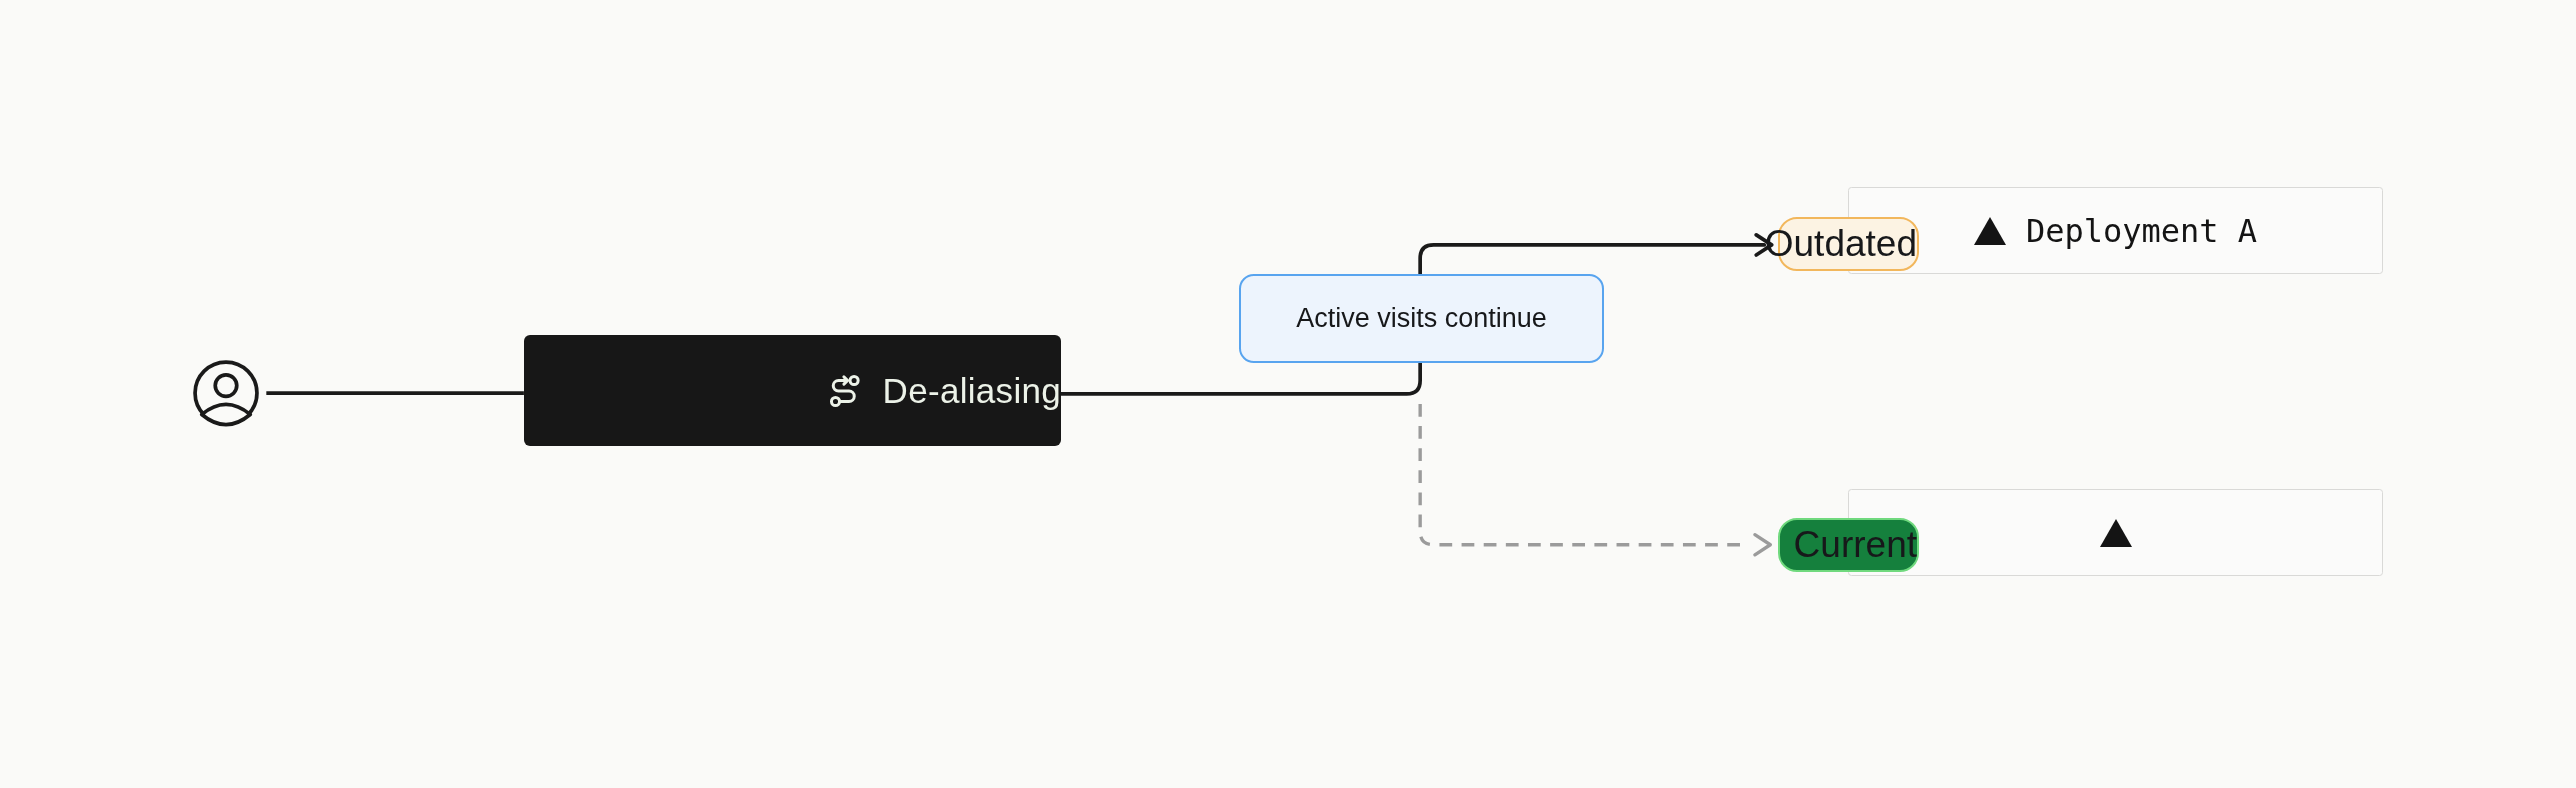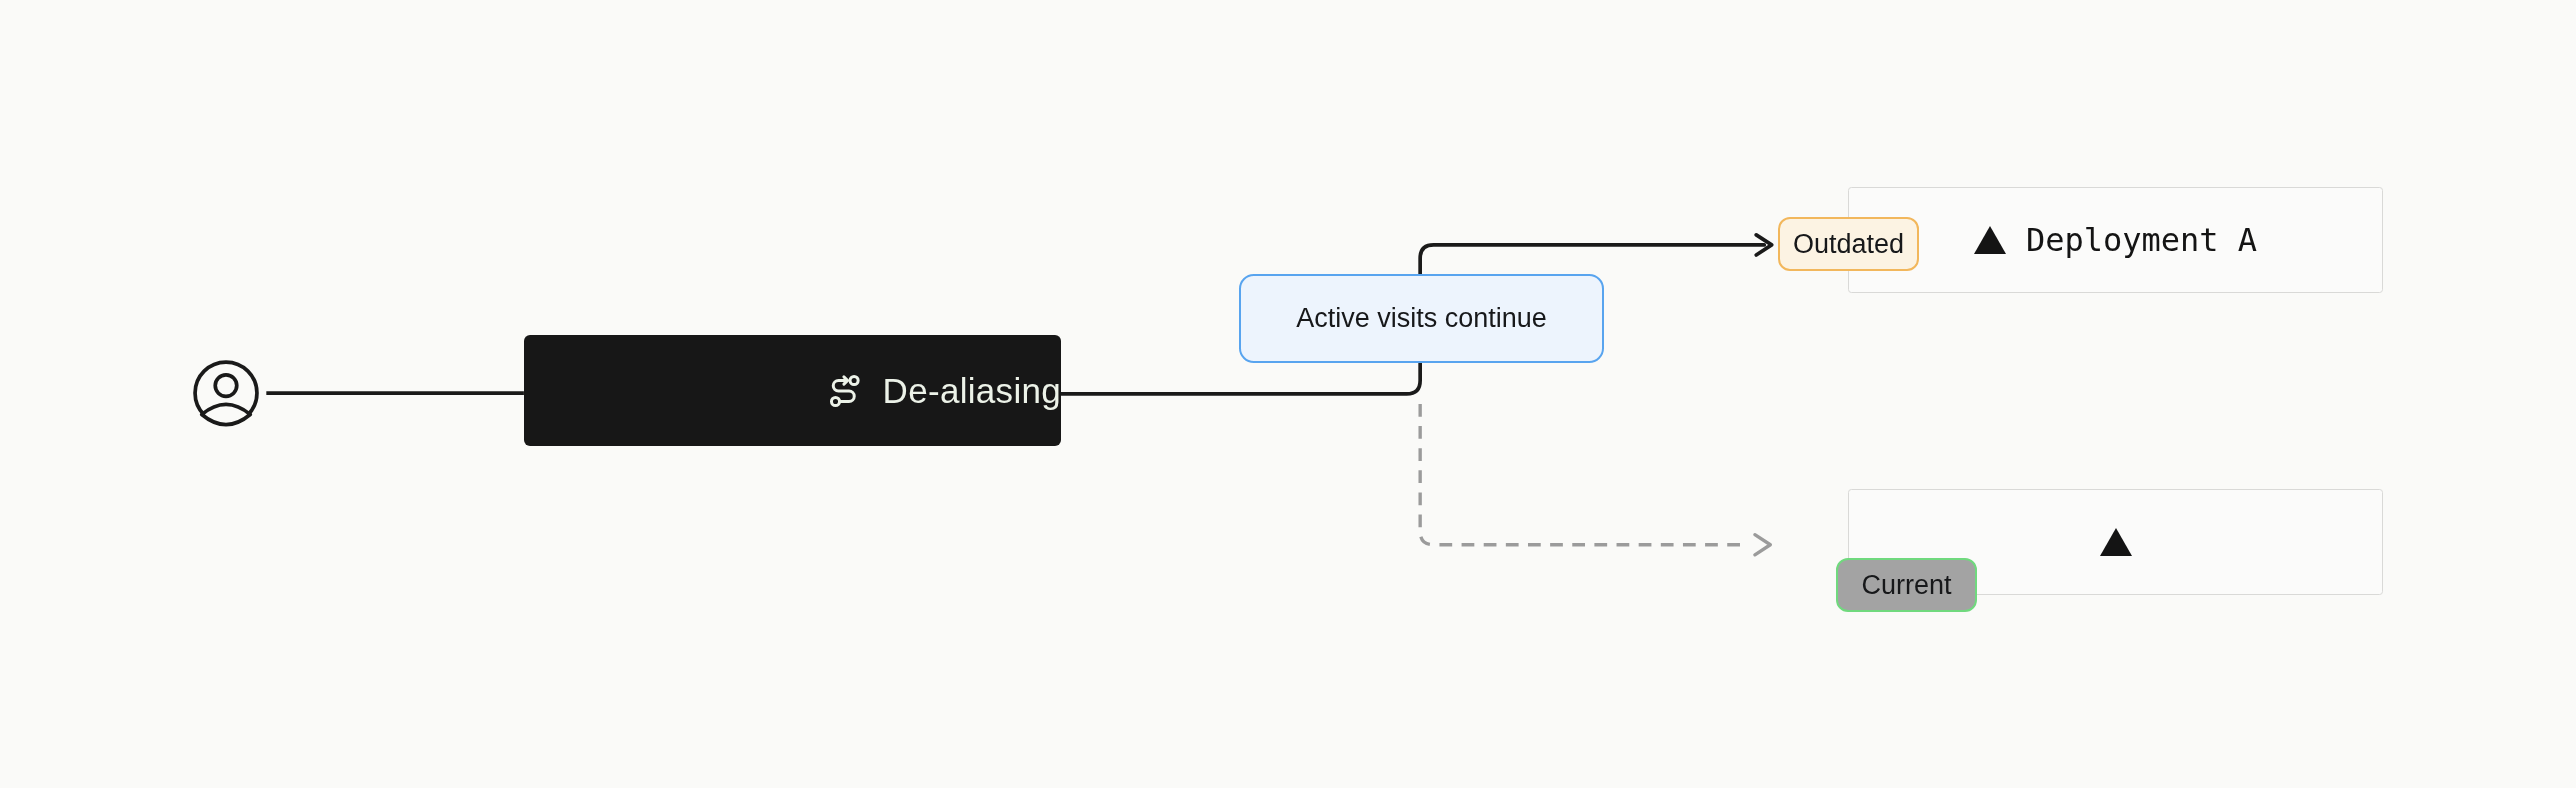--- a/index.html
+++ b/index.html
@@ -24,29 +24,29 @@
 
   .annotation{
     position:absolute;left:1239px;top:274px;width:365px;height:89px;
     background:#EDF4FD;border:2.3px solid #58A4EF;border-radius:14.8px;z-index:3;
     display:flex;flex-direction:column;align-items:center;justify-content:center;
     color:#17181A;font-size:27px;line-height:35px;text-align:center;
   }
 
   .badge{
     position:absolute;width:141px;height:54px;z-index:4;
-    border-radius:12px;border:2px solid;
-    display:flex;align-items:center;justify-content:center;
-    color:#17181A;font-size:27px;
+    border-radius:19px;border:2px solid;
+    display:flex;align-items:center;justify-content:flex-end;
+    color:#17181A;font-size:37px;
   }
   .badge-outdated{left:1778px;top:217px;background:#FCF3E3;border-color:#F2B75C;}
-  .badge-current {left:1836px;top:518px;background:#a3a3a3;border-color:#70D97E;margin-top:40px;}
+  .badge-current {left:1778px;top:518px;background:#15803d;border-color:#70D97E;}
 
   .deploy-card{
-    position:absolute;left:1848px;width:535px;height:106px;z-index:1;
+    position:absolute;left:1848px;width:535px;height:87px;z-index:1;
     background:#FBFBFA;border:1.7px solid #D9D9D7;border-radius:3.4px;
     display:flex;align-items:center;justify-content:center;gap:20px;
     color:#141414;font-family:"DejaVu Sans Mono","Liberation Mono",monospace;font-size:32px;
   }
   .deploy-card-a{top:187px;}
   .deploy-card-b{top:489px;}
   .tri{display:block;flex:0 0 auto;}
 </style>
 </head>
 <body>

